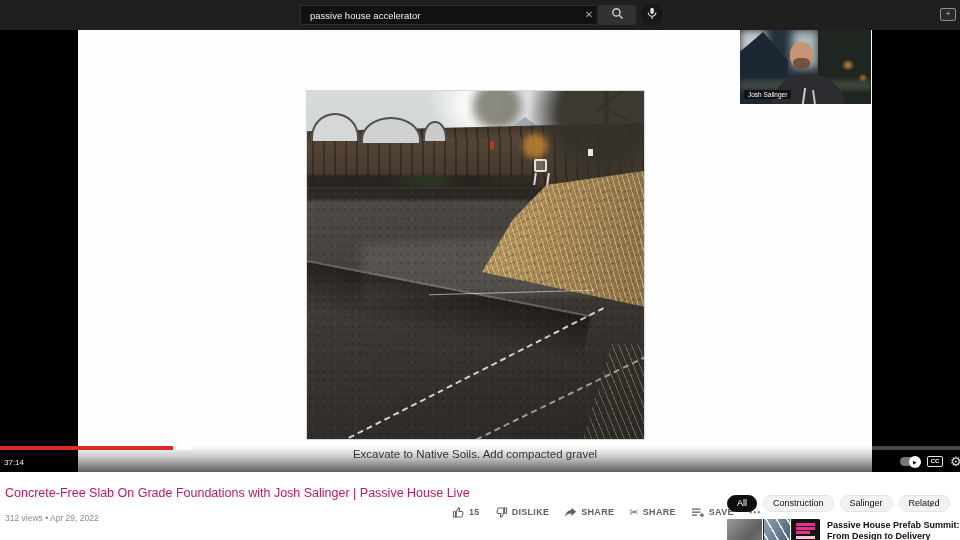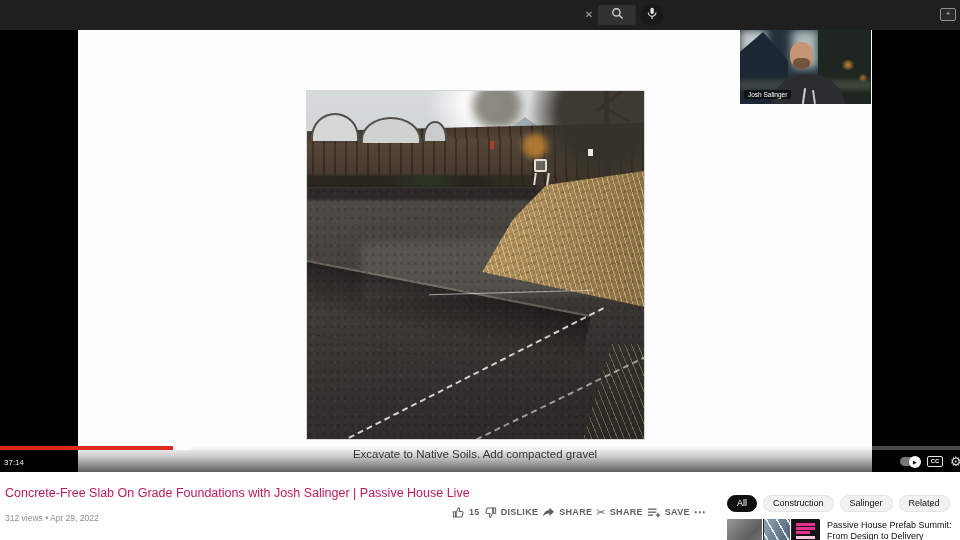--- a/index.html
+++ b/index.html
@@ -135,21 +135,21 @@
   .autoplay-knob { position:absolute; right:-1px; top:-1.5px; width:12px; height:12px; border-radius:50%;
     background:#fff; color:#111; font-size:5px; line-height:12px; text-align:center; }
   .cc-badge { width:16px; height:11px; border:1.5px solid #e8e8e8; border-radius:2px; color:#fff;
     font-size:6px; font-weight:bold; line-height:8.5px; text-align:center; cursor:pointer; }
   .gear { color:#ddd; font-size:13px; cursor:pointer; margin-right:-4px; width:14px; overflow:hidden; }
 
   
   .info { position:absolute; left:0; top:472px; width:960px; height:68px; background:#fff; }
   .video-title { position:absolute; left:5px; top:14px; font-size:12.5px; color:#be185d; }
   .video-meta { position:absolute; left:5px; top:35px; font-size:8.5px; color:#8a8a8a;margin-top:6px; }
-  .actions { position:absolute; left:452px; top:33px; display:flex; align-items:center; gap:4px; }
+  .actions { position:absolute; left:452px; top:33px; display:flex; align-items:center; gap:15px; }
   .action { display:flex; align-items:center; gap:4px; color:#606060; font-size:9px;
     font-weight:bold; letter-spacing:.3px; cursor:pointer; background:none; border:none; }
   .action svg { display:block; }
   .scissors-glyph { font-size:11px; font-weight:normal; }
   .more-glyph { font-size:12px; letter-spacing:0; }
 
   
   .chips { position:absolute; left:727px; top:23px; display:flex; align-items:center; gap:6px; }
   .chip { height:17px; padding:0 9px; border-radius:9px; background:#f2f2f2; border:1px solid #e3e3e3;
     color:#0f0f0f; font-size:9px; line-height:15px; cursor:pointer; white-space:nowrap; }
@@ -162,28 +162,29 @@
   .thumb-b { position:absolute; left:37px; top:0; width:27px; height:100%; border-right:1px solid #fff;
     background:linear-gradient(115deg,#8fa3b3 0%, #5c7184 55%, #394a58 100%); }
   .thumb-b::after { content:""; position:absolute; inset:0;
     background:repeating-linear-gradient(60deg, rgba(255,255,255,.85) 0 1.5px, transparent 1.5px 9px); }
   .thumb-c { position:absolute; left:65px; top:0; width:28px; height:100%; background:#141414; }
   .thumb-c i { position:absolute; left:4px; width:19px; height:2.5px; background:#e5308f; }
   .thumb-c i:nth-child(1){ top:4px; } .thumb-c i:nth-child(2){ top:8px; }
   .thumb-c i:nth-child(3){ top:12px; width:14px; }
   .thumb-c i:nth-child(4){ top:17px; background:#f7c6de; height:3px; }
   .rel-text { padding-top:1px; }
-  .rel-line { font-size:9px; font-weight:normal; color:#0f0f0f; line-height:11px; }
+  .rel-line { font-size:9px; font-weight:bold; color:#0f0f0f; line-height:11px; }
 </style>
 </head>
 <body>
 
 <div class="screen">
 
   <div class="topbar">
+    <input class="search-input" type="text" value="passive house accelerator" style="">
     <button class="clear-btn">✕</button>
     <button class="search-btn">
       <span>
         <svg width="13" height="13" viewBox="0 0 13 13">
           <circle cx="5.4" cy="5.4" r="3.6" fill="none" stroke="#cfcfcf" stroke-width="1.4"></circle>
           <line x1="8.2" y1="8.2" x2="11.6" y2="11.6" stroke="#cfcfcf" stroke-width="1.4"></line>
         </svg>
       </span>
     </button>
     <button class="mic-btn">

